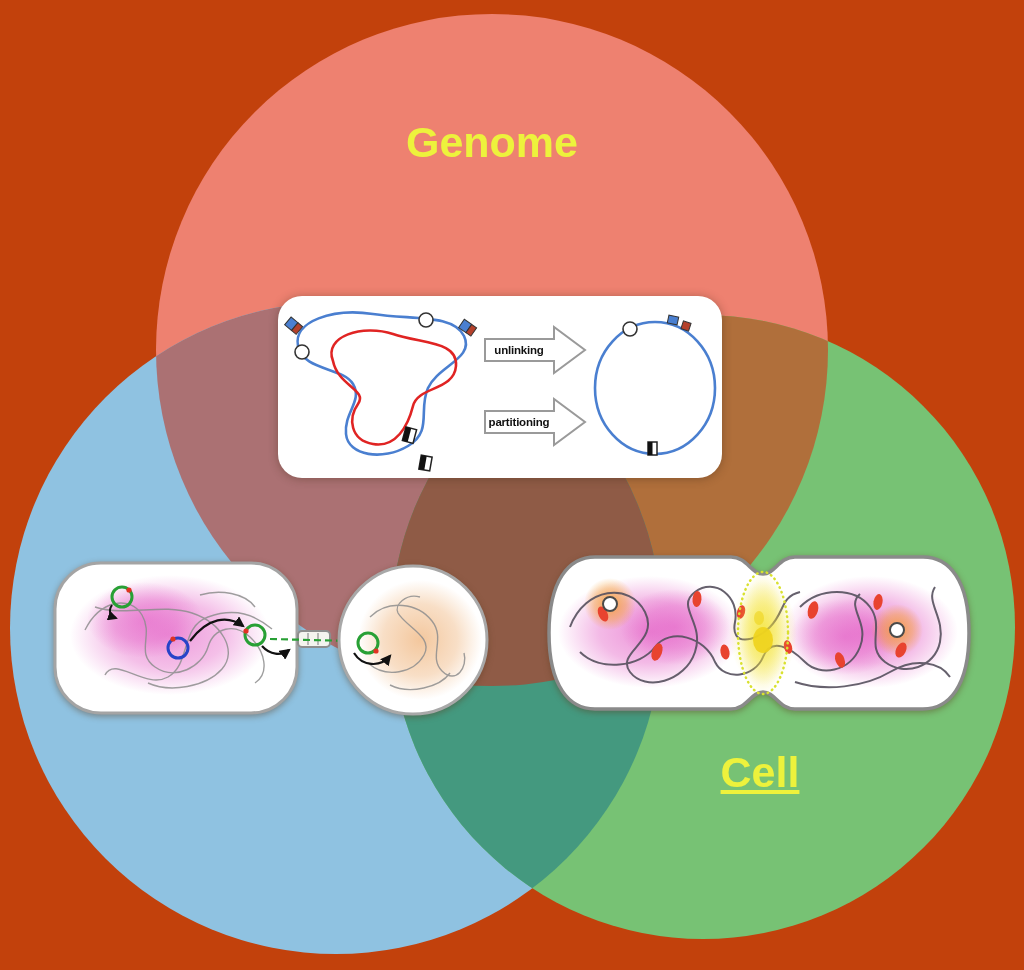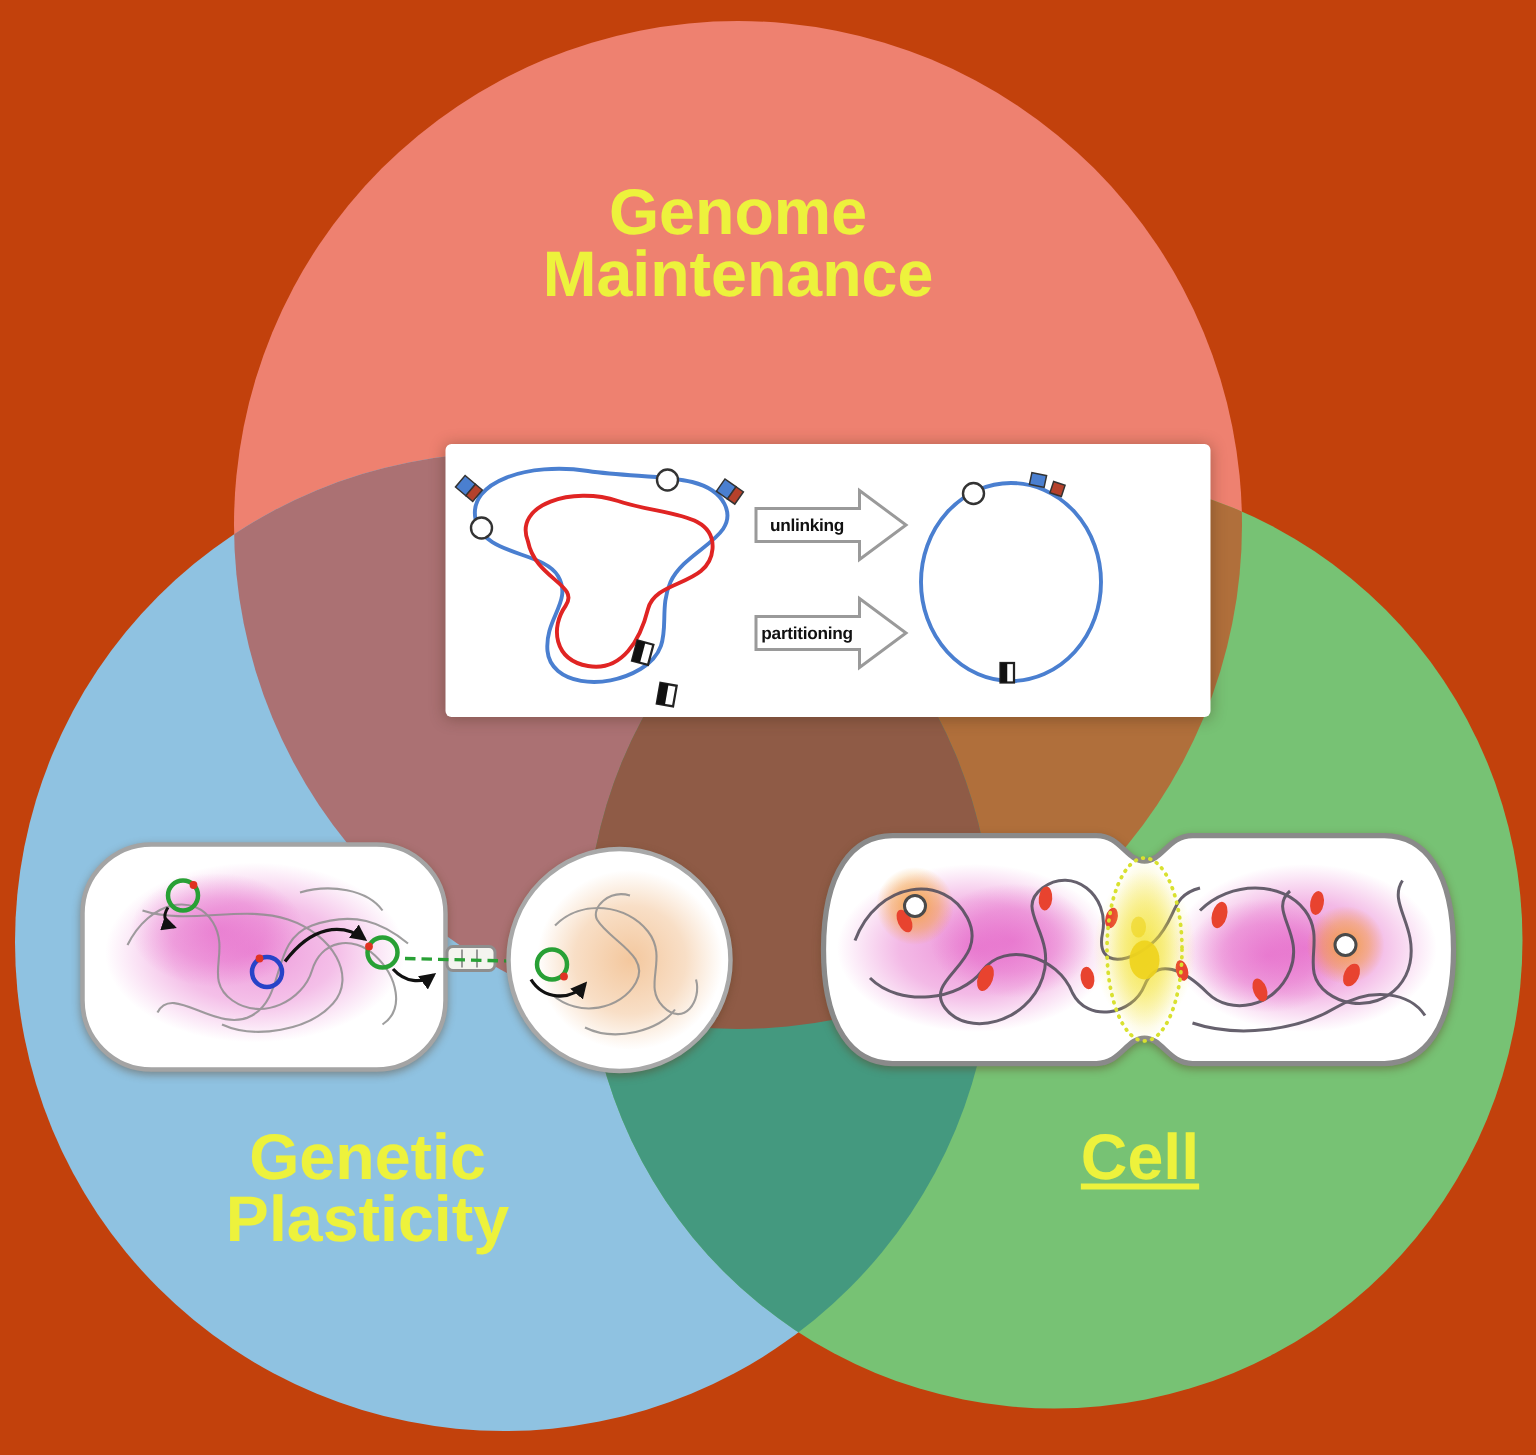--- a/index.html
+++ b/index.html
@@ -4,22 +4,22 @@
 <style>
   html,body{margin:0;padding:0;background:#ffffff;}
   #figure{position:relative;width:1024px;height:970px;background:#c2410c;overflow:hidden;
           font-family:"Liberation Sans",sans-serif;}
   svg{overflow:visible;display:block;}
   .venn-layer{position:absolute;left:0;top:0;}
   .venn-label{position:absolute;text-align:center;font-weight:bold;font-size:43px;line-height:41px;}
   #label-gm{left:252px;top:122px;width:480px;}
   #label-gp{left:15px;top:752px;width:460px;}
   #label-cd{left:530px;top:752px;width:460px;text-decoration:underline;}
-  #panel-ul{position:absolute;left:278px;top:296px;width:510px;height:182px;background:#ffffff;
-            border-radius:4px;box-shadow:0 1px 10px rgba(70,45,25,.4);margin-left:19px;}
+  #panel-ul{position:absolute;left:278px;top:296px;width:444px;height:182px;background:#ffffff;
+            border-radius:24px;box-shadow:0 1px 10px rgba(70,45,25,.4);}
   #inset-gp{position:absolute;left:50px;top:555px;width:445px;height:170px;}
   #inset-cd{position:absolute;left:545px;top:552px;width:430px;height:160px;}
   .cellshadow{filter:drop-shadow(0 2px 3px rgba(90,60,30,.45));}
   .arrow-label{font-size:11.5px;font-weight:bold;letter-spacing:-0.2px;fill:#111111;}
 </style>
 </head>
 <body>
 
 <div id="figure">
 
@@ -48,25 +48,20 @@
     </g>
     <g clip-path="url(#clipTop)">
       <g clip-path="url(#clipLeft)">
         <circle cx="703" cy="627" r="312" fill="#8F5B46"></circle>
       </g>
     </g>
   </svg>
 
   <div id="label-gm" class="venn-label" style="color: rgb(237, 242, 60);">
     <span>Genome</span><br>
-    <span>Maintenance</span>
-  </div>
-  <div id="label-gp" class="venn-label" style="color: rgb(237, 242, 60);">
-    <span>Genetic</span><br>
-    <span>Plasticity</span>
   </div>
   <div id="label-cd" class="venn-label" style="color: rgb(237, 242, 60);">
     <span>Cell</span><br>
   </div>
 
   <div id="panel-ul">
     <svg width="454" height="182" viewBox="0 0 454 182">
       <defs>
         <marker id="mBlack" viewBox="0 0 10 10" refX="8" refY="5" markerWidth="5" markerHeight="5" orient="auto">
           <path d="M0,0 L10,5 L0,10 Z" fill="#111"></path>

